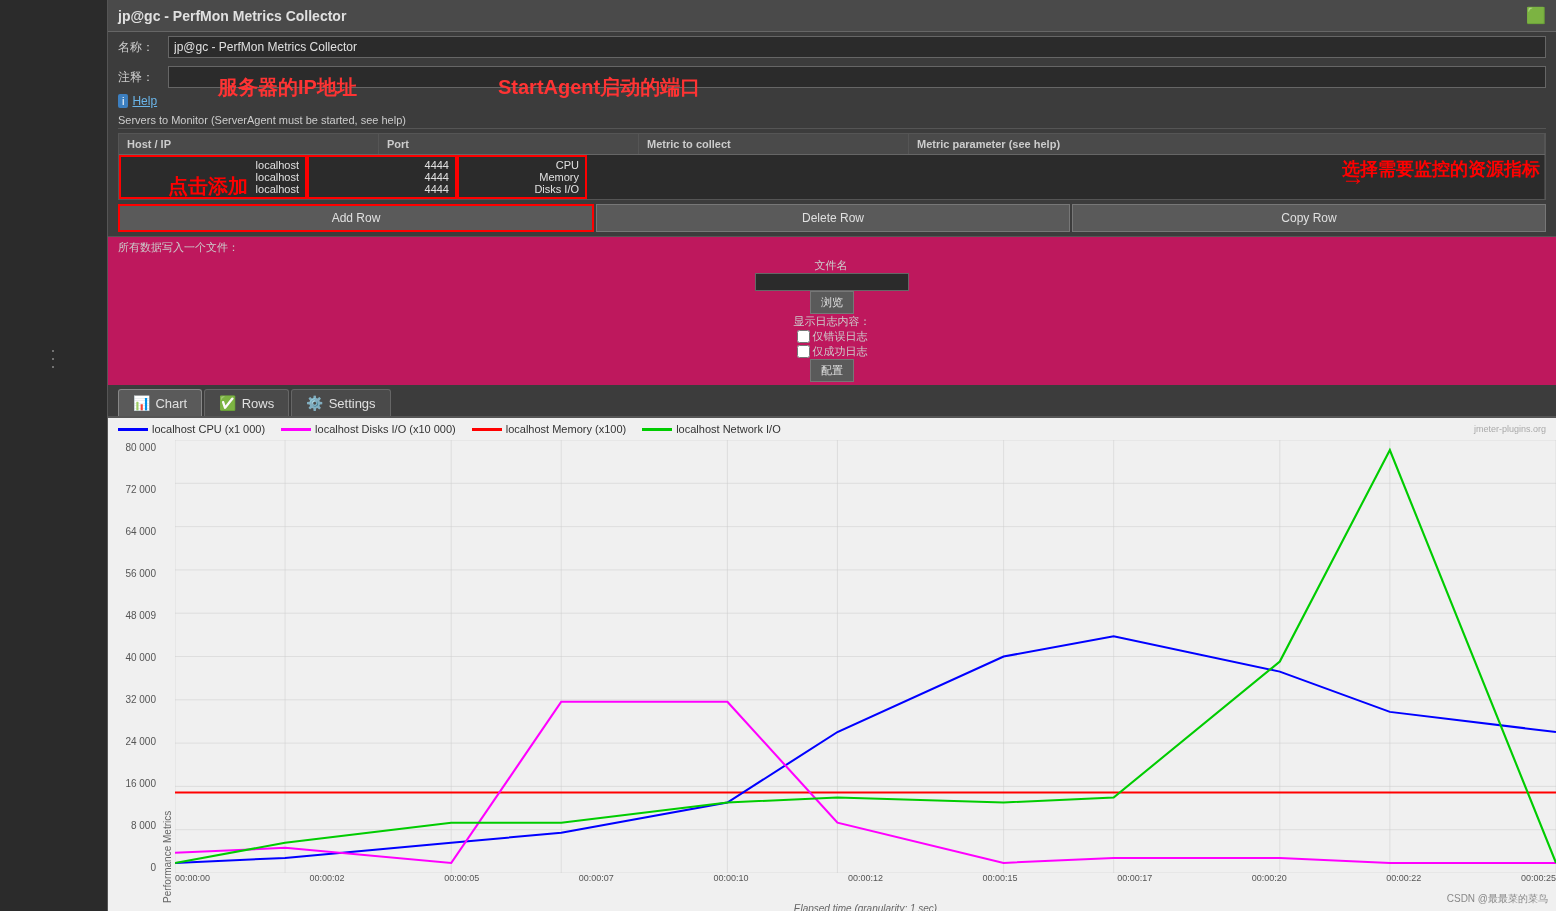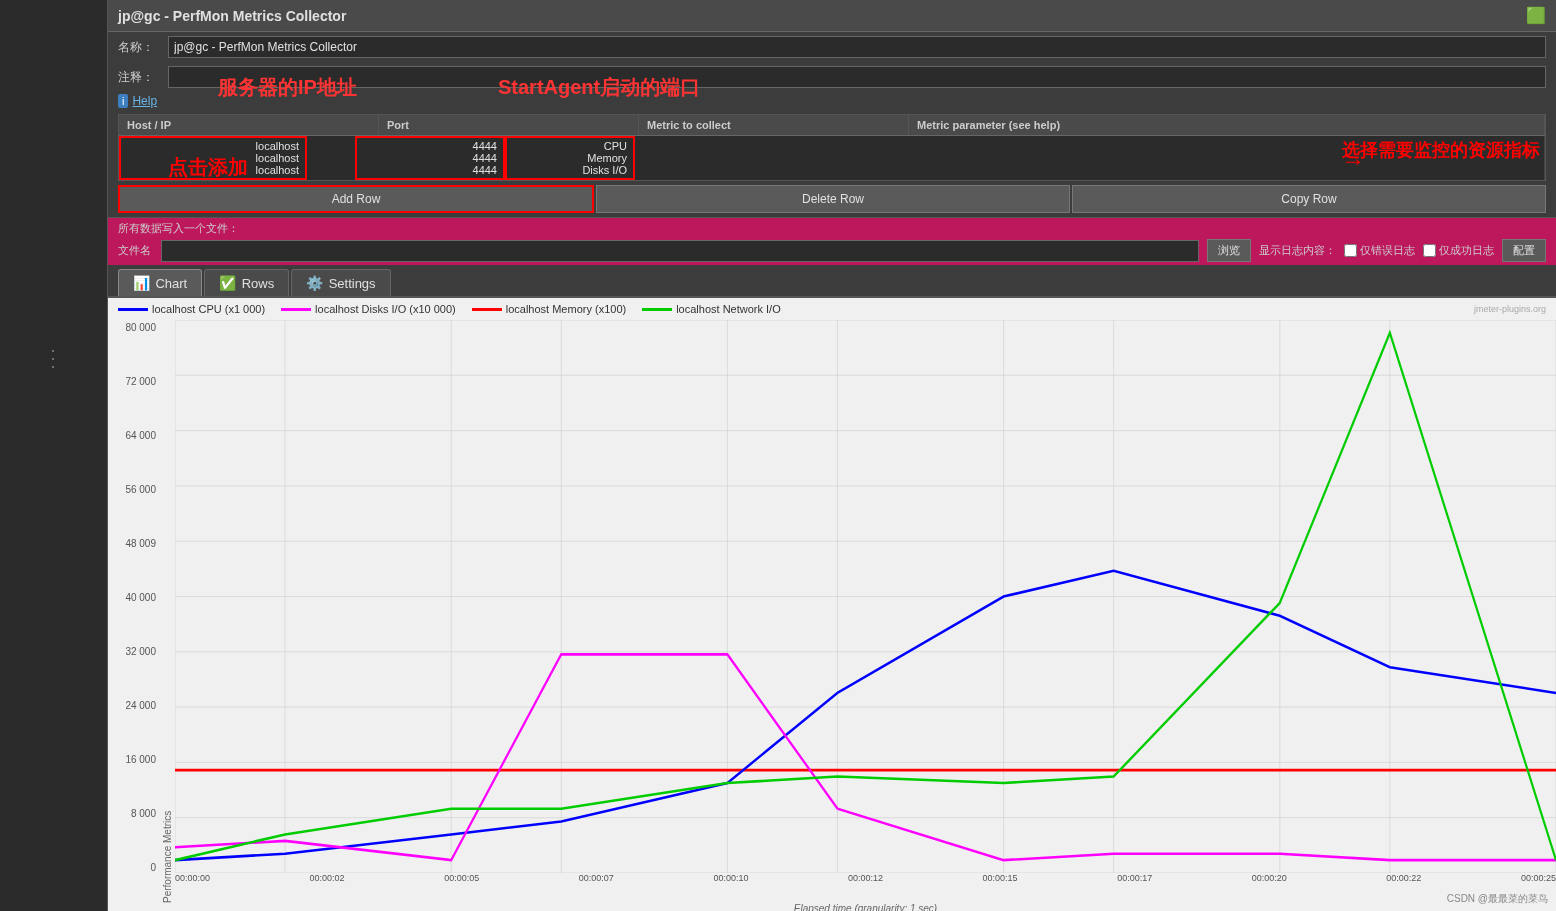--- a/index.html
+++ b/index.html
@@ -170,21 +170,21 @@
 
     .file-section-label {
       font-size: 11px;
       color: #cccccc;
       margin-bottom: 3px;
     }
 
     .file-row {
       display: flex;
       align-items: center;
-      gap: 8px;
+      flex-direction: column;
     }
 
     .file-label {
       font-size: 11px;
       color: #cccccc;
       min-width: 35px;
     }
 
     .file-input {
       flex: 1;
@@ -321,37 +321,38 @@
     </div>
 
     <div class="help-row" style="position:relative; padding: 2px 10px;">
       <span style="background:#3c7fc0; color:#fff; font-size:11px; padding:1px 4px; border-radius:2px; margin-right:4px;">i</span>
       <a class="help-link">Help</a>
       <span class="annotation-text" style="position:absolute; left:100px; top:-18px; font-size:20px;">服务器的IP地址</span>
       <span class="annotation-text" style="position:absolute; left:380px; top:-18px; font-size:20px;">StartAgent启动的端口</span>
     </div>
 
     <div class="servers-section">
+      <div class="servers-label">Servers to Monitor (ServerAgent must be started, see help)</div>
 
       <div class="table-container">
 
         <div class="table-header">
           <div class="table-header-cell th-host">Host / IP</div>
           <div class="table-header-cell th-port">Port</div>
           <div class="table-header-cell th-metric">Metric to collect</div>
           <div class="table-header-cell th-param">Metric parameter (see help)</div>
         </div>
 
         <div style="display:flex; position:relative;text-align:right;">
           <div style="width:188px; border:2px solid #ff0000; padding:2px 6px; font-size:11px; color:#e0e0e0; background:#2b2b2b;">
             <div>localhost</div>
             <div>localhost</div>
             <div>localhost</div>
           </div>
-          <div style="width:150px; border:2px solid #ff0000; padding:2px 6px; font-size:11px; color:#e0e0e0; background:#2b2b2b;margin-left:48px;">
+          <div style="width:150px; border:2px solid #ff0000; padding:2px 6px; font-size:11px; color:#e0e0e0; background:#2b2b2b;">
             <div>4444</div>
             <div>4444</div>
             <div>4444</div>
           </div>
           <div style="width:130px; border:2px solid #ff0000; padding:2px 6px; font-size:11px; color:#e0e0e0; background:#2b2b2b;">
             <div>CPU</div>
             <div>Memory</div>
             <div>Disks I/O</div>
           </div>
           <div style="flex:1; padding:2px 6px; font-size:11px; color:#e0e0e0; background:#2b2b2b; border-right:1px solid #444;">

